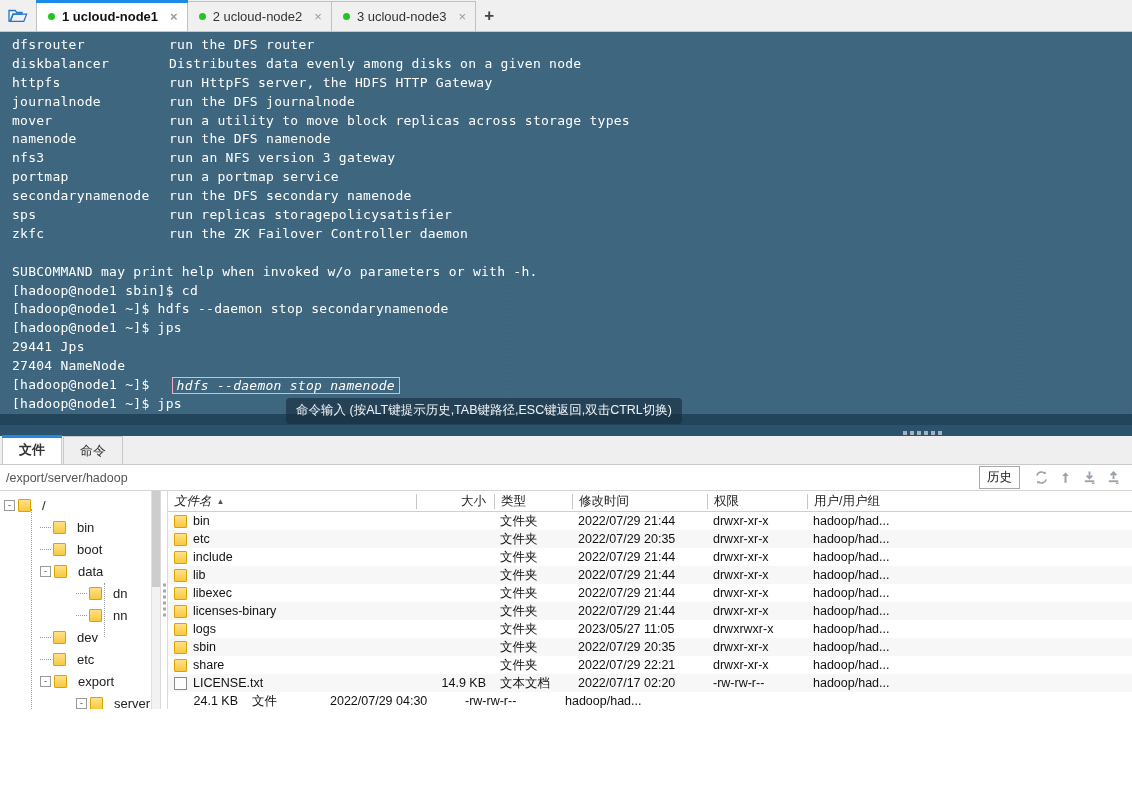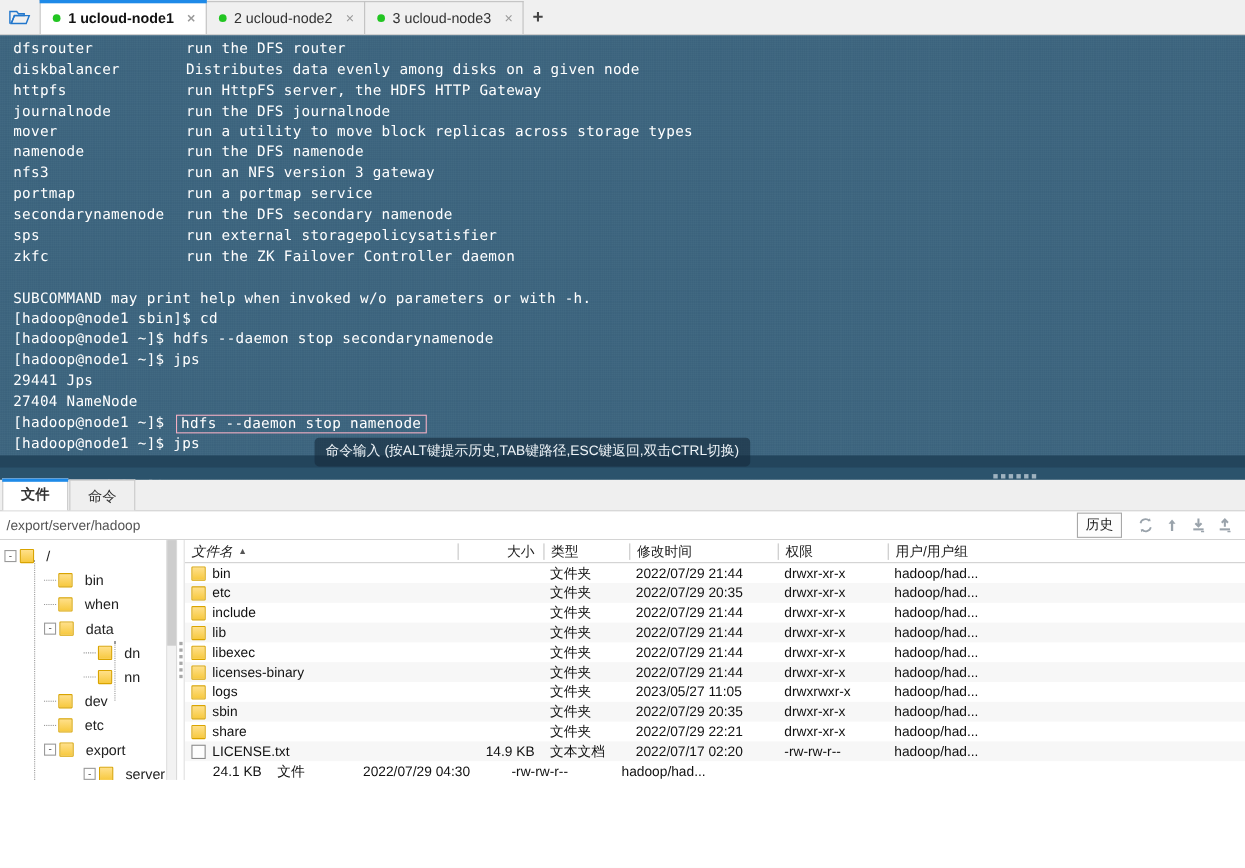--- a/index.html
+++ b/index.html
@@ -92,24 +92,25 @@
     height: 18.9px;
     line-height: 18.9px;
     white-space: pre;
     letter-spacing: 0.02em;
   }
   .tline .cmdcol { display: inline-block; width: 157px; }
   .hl-box {
     display: inline-block;
     border: 1.5px solid #f3afc3;
     padding: 0px 4px;
-    margin-left: 2px;
+    margin-left: 14px;
     line-height: 15px;
     position: relative;
     top: 1px;
+    font-style: italic;
   }
   .term-hint {
     position: absolute;
     left: 286px;
     bottom: 12px;
     background: rgba(22,44,62,0.62);
     color: #eef3f7;
     font-family: "Liberation Sans", sans-serif;
     font-size: 12.5px;
     padding: 4px 10px 5px 10px;
@@ -363,21 +364,21 @@
   <div id="term-host">
       <div class="tline"><span class="cmdcol">dfsrouter</span><span>run the DFS router</span></div>
       <div class="tline"><span class="cmdcol">diskbalancer</span><span>Distributes data evenly among disks on a given node</span></div>
       <div class="tline"><span class="cmdcol">httpfs</span><span>run HttpFS server, the HDFS HTTP Gateway</span></div>
       <div class="tline"><span class="cmdcol">journalnode</span><span>run the DFS journalnode</span></div>
       <div class="tline"><span class="cmdcol">mover</span><span>run a utility to move block replicas across storage types</span></div>
       <div class="tline"><span class="cmdcol">namenode</span><span>run the DFS namenode</span></div>
       <div class="tline"><span class="cmdcol">nfs3</span><span>run an NFS version 3 gateway</span></div>
       <div class="tline"><span class="cmdcol">portmap</span><span>run a portmap service</span></div>
       <div class="tline"><span class="cmdcol">secondarynamenode</span><span>run the DFS secondary namenode</span></div>
-      <div class="tline"><span class="cmdcol">sps</span><span>run external storagepolicysatisfier</span></div>
+      <div class="tline"><span class="cmdcol">sps</span><span>run replicas storagepolicysatisfier</span></div>
       <div class="tline"><span class="cmdcol">zkfc</span><span>run the ZK Failover Controller daemon</span></div>
       <div class="tline">&nbsp;</div>
       <div class="tline"><span>SUBCOMMAND may print help when invoked w/o parameters or with -h.</span></div>
       <div class="tline"><span>[hadoop@node1 sbin]$ </span><span>cd</span></div>
       <div class="tline"><span>[hadoop@node1 ~]$ </span><span>hdfs --daemon stop secondarynamenode</span></div>
       <div class="tline"><span>[hadoop@node1 ~]$ </span><span>jps</span></div>
       <div class="tline"><span></span><span>29441 Jps</span></div>
       <div class="tline"><span></span><span>27404 NameNode</span></div>
       <div class="tline"><span>[hadoop@node1 ~]$ </span><span class="hl-box">hdfs --daemon stop namenode</span></div>
       <div class="tline"><span>[hadoop@node1 ~]$ </span><span>jps</span></div>
@@ -453,21 +454,21 @@
           <div class="tnode">
             <span class="ind" style="width:36px"></span>
             <span class="dotline"></span>
             <span class="fi folder"></span>
             <span class="tlabel">bin</span>
           </div>
           <div class="tnode">
             <span class="ind" style="width:36px"></span>
             <span class="dotline"></span>
             <span class="fi folder"></span>
-            <span class="tlabel">when</span>
+            <span class="tlabel">boot</span>
           </div>
           <div class="tnode">
             <span class="ind" style="width:36px"></span>
             <span class="expander">-</span>
             <span class="fi folder"></span>
             <span class="tlabel">data</span>
           </div>
           <div class="tnode">
             <span class="ind" style="width:72px"></span>
             <span class="dotline"></span>

